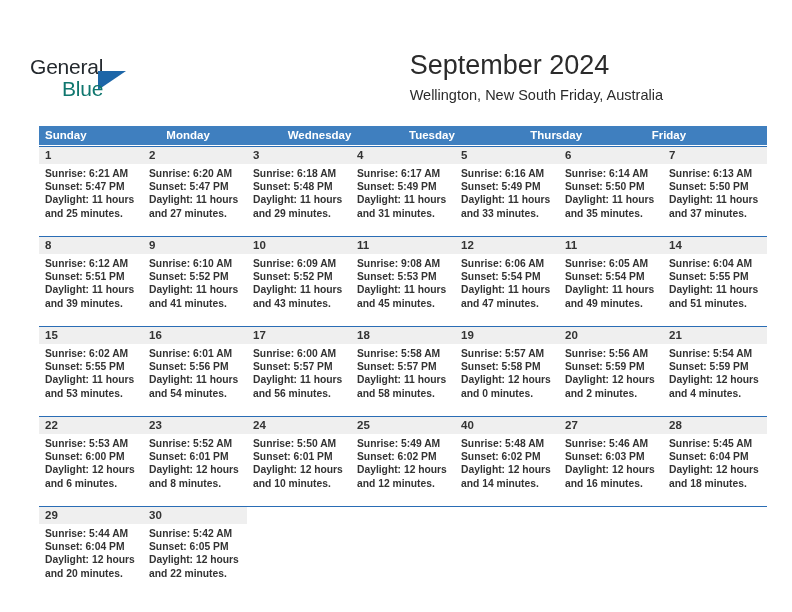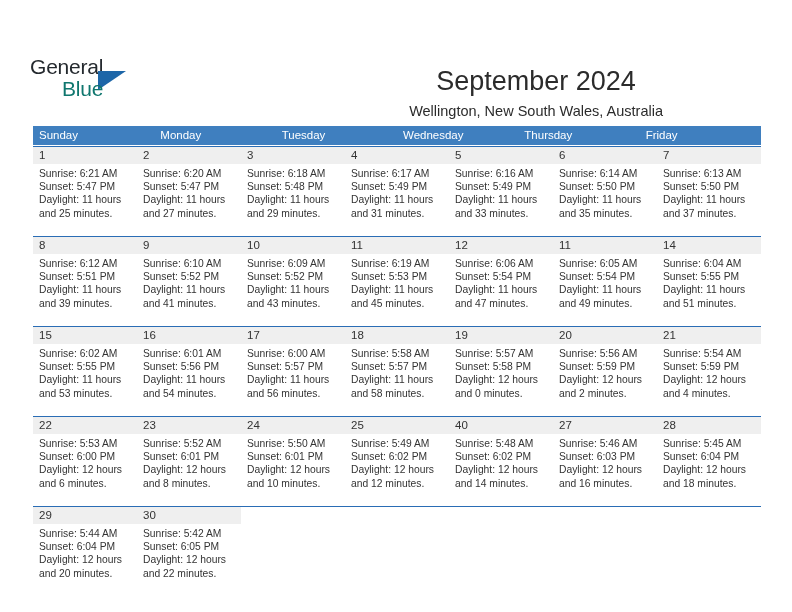--- a/index.html
+++ b/index.html
@@ -63,45 +63,46 @@
     top: 15px;
     width: 0;
     height: 0;
     border-left: 28px solid #1d66a8;
     border-bottom: 19px solid transparent;
   }
 
   .title-block {
     position: absolute;
     right: 0;
-    top: 16px;
-    text-align: center;
+    top: 0;
+    text-align: left;
   }
   .cal-title {
     font-size: 27px;
     font-weight: normal;
     color: #2b2b2b;
     line-height: 1.15;
     margin: 0;
     white-space: nowrap;
   }
   .cal-subtitle {
     font-size: 14.5px;
     color: #2b2b2b;
     margin: 6px 0 0 0;
     line-height: 1.2;
     white-space: nowrap;
   }
 
   
   .calendar {
     position: absolute;
-    left: 33px;
+    left: 39px;
     top: 104px;
     width: 728px;
+    font-weight: bold;
   }
   .dow-row {
     display: flex;
     background: #3f7fbf;
     height: 19px;
   }
   .dow {
     flex: 1 1 0;
     font-size: 11.5px;
     color: #ffffff;
@@ -157,32 +158,32 @@
   <div class="header">
 
     <div class="brand">
       <span class="brand-general">General</span>
       <span class="brand-tri"></span>
       <span class="brand-blue">Blue</span>
     </div>
 
     <div class="title-block">
       <h1 class="cal-title">September 2024</h1>
-      <p class="cal-subtitle">Wellington, New South Wales, Australia</p>
+      <p class="cal-subtitle">Wellington, New South Friday, Australia</p>
     </div>
 
   </div>
 
   <div class="calendar">
 
     <div class="dow-row">
       <div class="dow">Sunday</div>
       <div class="dow">Monday</div>
+      <div class="dow">Wednesday</div>
       <div class="dow">Tuesday</div>
-      <div class="dow">Wednesday</div>
       <div class="dow">Thursday</div>
       <div class="dow">Friday</div>
     </div>
 
     <div id="weeks-host">
         <div class="week">
           <div class="cell filled">
             <div class="daynum-band">
               <span class="daynum">1</span>
             </div>
@@ -292,21 +293,21 @@
               <div class="cell-line">Sunset: 5:52 PM</div>
               <div class="cell-line">Daylight: 11 hours</div>
               <div class="cell-line">and 43 minutes.</div>
             </div>
           </div>
           <div class="cell filled">
             <div class="daynum-band">
               <span class="daynum">11</span>
             </div>
             <div class="cell-body">
-              <div class="cell-line">Sunrise: 6:19 AM</div>
+              <div class="cell-line">Sunrise: 9:08 AM</div>
               <div class="cell-line">Sunset: 5:53 PM</div>
               <div class="cell-line">Daylight: 11 hours</div>
               <div class="cell-line">and 45 minutes.</div>
             </div>
           </div>
           <div class="cell filled">
             <div class="daynum-band">
               <span class="daynum">12</span>
             </div>
             <div class="cell-body">

